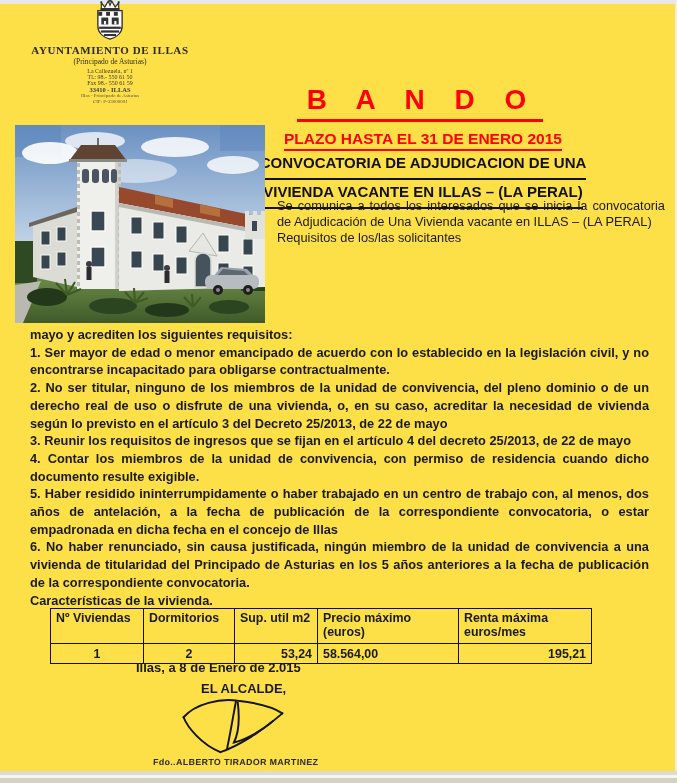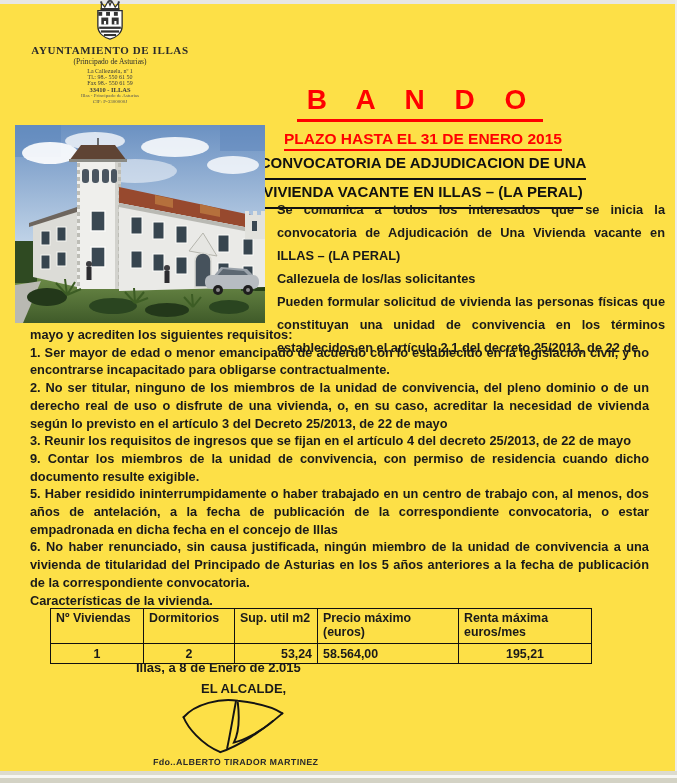--- a/index.html
+++ b/index.html
@@ -27,37 +27,37 @@
   .deadline{display:inline-block;color:#ff0000;font-size:15.5px;font-weight:700;
             border-bottom:2px solid #ff0000;padding-bottom:1px;white-space:nowrap;}
   .sub{display:inline-block;color:#111;font-size:15px;font-weight:700;
        border-bottom:2px solid #111;padding-bottom:7px;margin-top:3px;white-space:nowrap;}
 
   
   .photo{position:absolute;left:15px;top:125px;width:250px;height:198px;}
 
   
   .colText{position:absolute;left:277px;top:198px;width:388px;font-size:12.8px;
-           line-height:23px;font-weight:700;}
+           line-height:16px;font-weight:400;}
   .colText p{margin:0;text-align:justify;}
   .mainText{position:absolute;left:30px;top:326px;width:619px;font-size:12.8px;
             line-height:17.7px;font-weight:700;}
   .mainText p{margin:0;text-align:justify;}
   .mainText p.plain{text-align:left;}
 
   
   .tbl{position:absolute;left:50px;top:608px;border-collapse:collapse;}
   .tbl td,.tbl th{border:1.6px solid #111;font-size:12.4px;font-weight:700;
                   padding:2px 5px;vertical-align:top;}
   .tbl th{text-align:left;height:30px;}
   .tbl .c1{width:82px;} .tbl .c2{width:80px;margin-top:48px;} .tbl .c3{width:72px;}
   .tbl .c4{width:130px;} .tbl .c5{width:122px;margin-top:17px;}
   .tbl td{height:15px;vertical-align:middle;}
   .td-center{text-align:center;} .td-right{text-align:right;}
-  .td-right-pad{text-align:center;padding-right:16px;}
+  .td-right-pad{text-align:right;padding-right:16px;}
 
   
   .placeDate{position:absolute;left:136px;top:660px;font-size:13px;font-weight:700;}
   .alcalde{position:absolute;left:179px;top:681px;font-size:13px;font-weight:700;padding-left:22px;}
   .signature{position:absolute;left:172px;top:694px;width:120px;height:62px;}
   .fdo{position:absolute;left:153px;top:757px;font-size:8.8px;font-weight:700;
        letter-spacing:.4px;color:#2a2a2a;transform:skewX(-2deg);}
 
   .bottom-bar{position:absolute;left:0;bottom:0;width:677px;height:12px;}
   .bottom-bar .s1{height:4px;background:#dcdbcf;}
@@ -201,30 +201,29 @@
     <ellipse cx="98" cy="181" rx="24" ry="8" fill="#2a4520"></ellipse>
     <ellipse cx="152" cy="185" rx="22" ry="7" fill="#23381a"></ellipse>
     <ellipse cx="214" cy="182" rx="20" ry="7" fill="#2a4520"></ellipse>
     <path d="M52,170 l-11,-12 M52,170 l-2,-16 M52,170 l8,-13 M52,170 l14,-6" stroke="#3c5c24" stroke-width="2" fill="none"></path>
     <path d="M120,178 l-10,-11 M120,178 l-1,-15 M120,178 l9,-11 M120,178 l13,-5" stroke="#3c5c24" stroke-width="2" fill="none"></path>
     <path d="M178,182 l-9,-10 M178,182 l-1,-13 M178,182 l8,-10" stroke="#3c5c24" stroke-width="2" fill="none"></path>
   </svg>
 
   <div class="colText">
     <p>Se comunica a todos los interesados que  se inicia la convocatoria de Adjudicación de Una Vivienda vacante en ILLAS – (LA PERAL)</p>
-    <p class="plain"> Callezuela de los/las solicitantes</p>
-    <p>Pueden formular solicitud de vivienda las personas físicas que constituyan una unidad de convivencia en los términos establecidos en el artículo 2.1 del decreto 25/2013, de 22 de</p>
+    <p class="plain"> Requisitos de los/las solicitantes</p>
   </div>
 
   <div class="mainText">
     <p>mayo y acrediten los siguientes requisitos:</p>
     <p>1. Ser mayor de edad o menor emancipado de acuerdo con lo establecido en la legislación civil, y no encontrarse incapacitado para obligarse contractualmente.</p>
     <p>2. No ser titular, ninguno de los miembros de la unidad de convivencia, del pleno dominio o de un derecho real de uso o disfrute de una vivienda, o, en su caso, acreditar la necesidad de vivienda según lo previsto en el artículo 3 del Decreto 25/2013, de 22 de mayo</p>
     <p>3. Reunir los requisitos de ingresos que se fijan en el artículo 4 del decreto 25/2013, de 22 de mayo</p>
-    <p>9. Contar los miembros de la unidad de convivencia, con permiso de residencia cuando dicho documento resulte exigible.</p>
+    <p>4. Contar los miembros de la unidad de convivencia, con permiso de residencia cuando dicho documento resulte exigible.</p>
     <p>5. Haber residido ininterrumpidamente o haber trabajado en un centro de trabajo con, al menos, dos años de antelación, a la fecha de publicación de la correspondiente convocatoria, o estar empadronada en dicha fecha en el concejo de Illas</p>
     <p>6. No haber renunciado, sin causa justificada, ningún miembro de la unidad de convivencia a una vivienda de titularidad del Principado de Asturias en los 5 años anteriores a la fecha de publicación de la correspondiente convocatoria.</p>
     <p class="plain">Características de la vivienda.</p>
   </div>
 
   <table class="tbl">
     <tbody>
         <tr>
       <th class="c1">Nº Viviendas</th>
       <th class="c2">Dormitorios</th>

